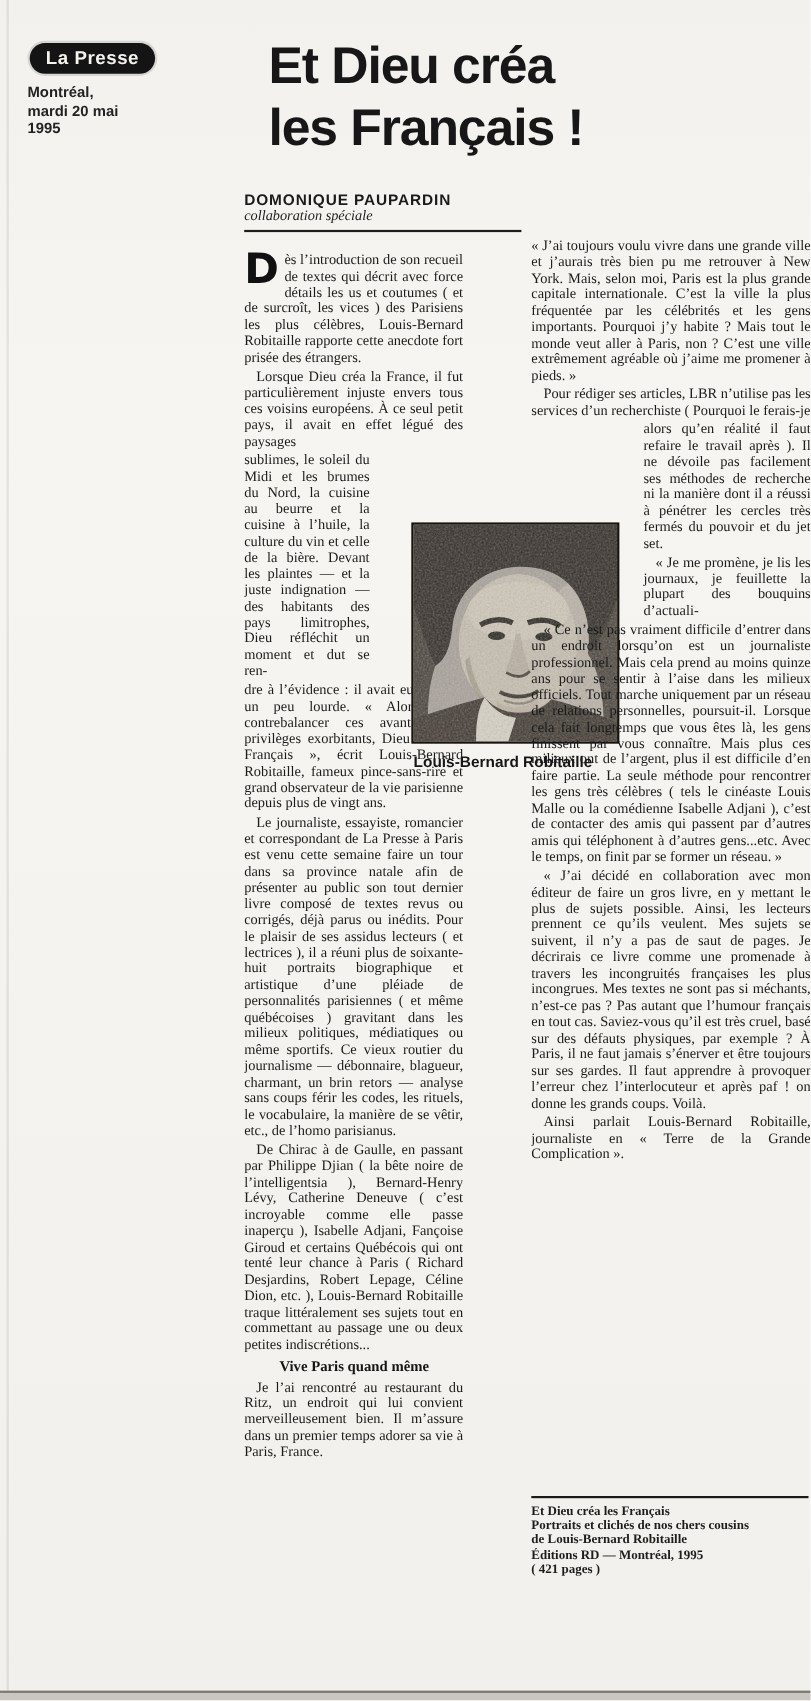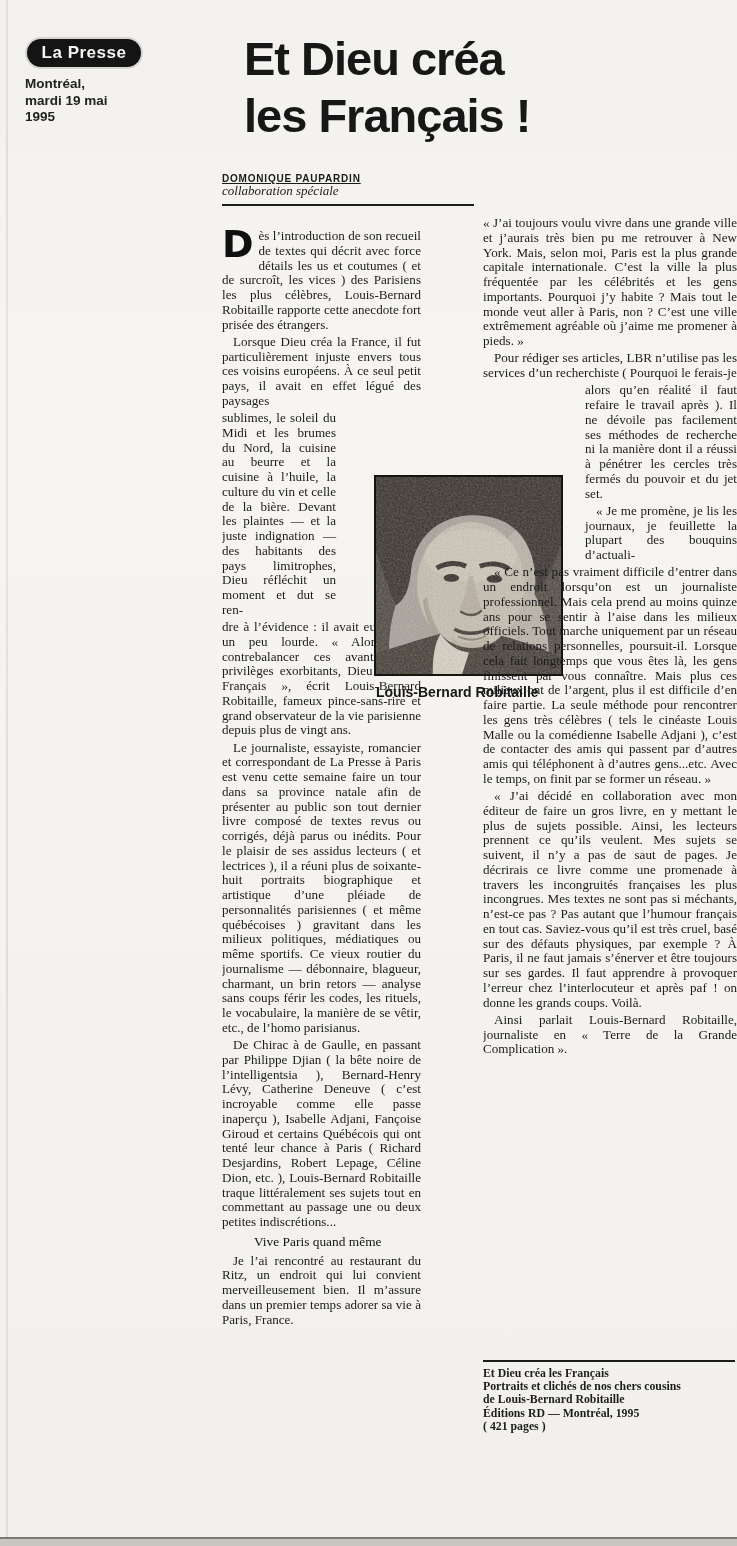--- a/index.html
+++ b/index.html
@@ -29,21 +29,21 @@
   .headline{
     position:absolute;left:228px;top:14px;margin:16px;width:460px;
     font-family:"Liberation Sans",sans-serif;font-weight:bold;
     font-size:47px;line-height:57px;letter-spacing:-1px;color:#171717;
   }
   .headline span{display:block;}
   
   .byline{position:absolute;left:222px;top:173px;width:252px;}
   .byline .author{
     font-family:"Liberation Sans",sans-serif;font-weight:bold;
-    font-size:10px;letter-spacing:.8px;color:#1a1a1a;text-decoration:underline;
+    font-size:14px;letter-spacing:.8px;color:#1a1a1a;
   }
   .byline .role{font-style:italic;font-size:13px;line-height:14px;color:#222;}
   .byline .rule{margin-top:6px;border-top:2px solid #1d1d1d;height:0;}
   
   .col{
     position:absolute;text-align:justify;color:#1b1b1b;
     font-size:13.1px;line-height:14.75px;
   }
   .col-left{left:222px;top:229px;width:199px;height:1300px;overflow:hidden;}
   .col-right{left:483px;top:172px;width:254px;height:1270px;overflow:hidden;margin-top:44px;}
@@ -51,21 +51,21 @@
   .first{text-indent:0;}
   .cont{text-indent:0;}
   .narrow-left{width:114px;}
   .narrow-right{width:152px;margin-left:102px;}
   .dropcap{
     float:left;
     font-family:"DejaVu Sans",sans-serif;font-weight:bold;
     font-size:38px;line-height:29px;padding:1px 5px 0 0;color:#101010;
   }
   .subhead{
-    margin:5px 0 4px 32px;font-size:13.4px;font-weight:normal;color:#151515;
+    margin:5px 0 4px 32px;font-size:13.4px;font-weight:bold;color:#151515;
   }
   
   .photo-wrap{
     position:absolute;left:374px;top:475px;width:189px;height:201px;
     border:2px solid #16140f;box-sizing:border-box;background:#a9a29a;
   }
   .photo-wrap svg{display:block;width:100%;height:100%;}
   .caption{
     position:absolute;left:376px;top:684px;width:190px;
     font-family:"Liberation Sans",sans-serif;font-weight:bold;
@@ -90,21 +90,21 @@
 </head>
 <body>
 
 <div class="page">
 
   <div class="logo">
     <span>La Presse</span>
   </div>
   <div class="dateblock">
     <div>Montréal,</div>
-    <div>mardi 19 mai</div>
+    <div>mardi 20 mai</div>
     <div>1995</div>
   </div>
 
   <h1 class="headline">
     <span>Et Dieu créa</span>
     <span>les Français !</span>
   </h1>
 
   <div class="byline">
     <div class="author">DOMONIQUE PAUPARDIN</div>

